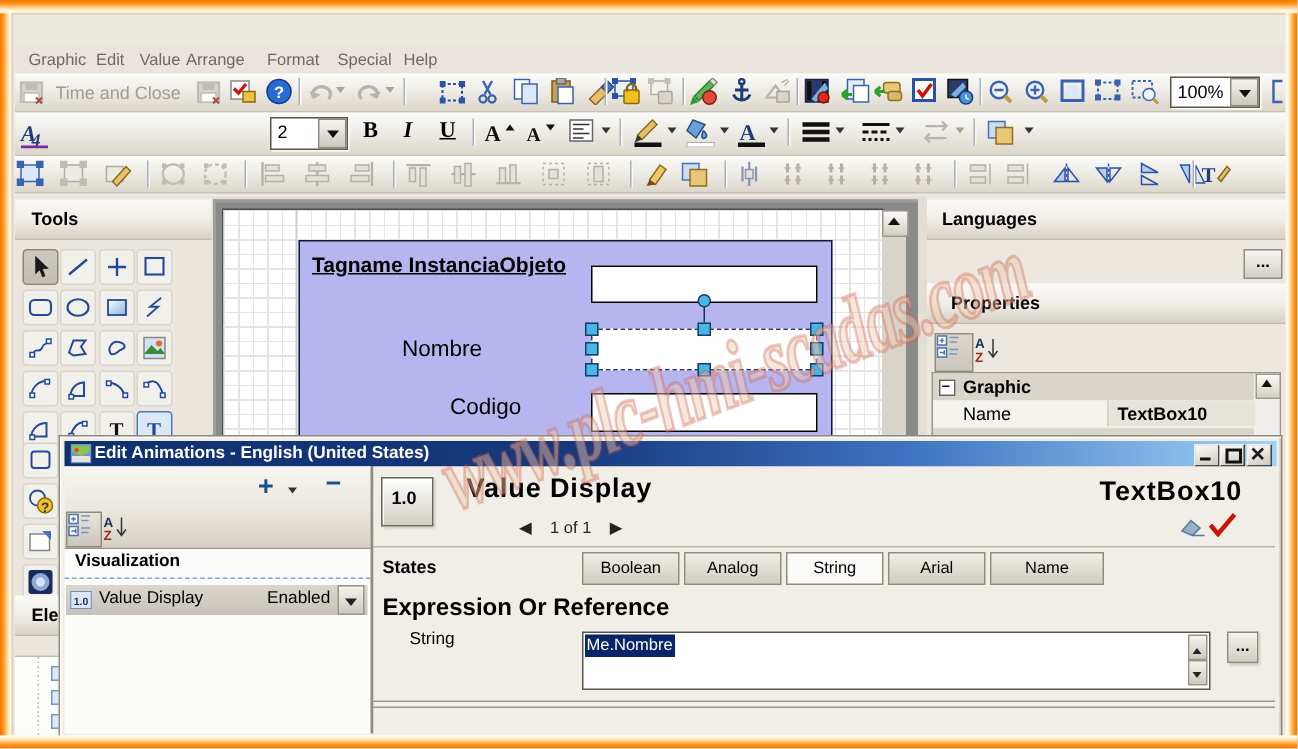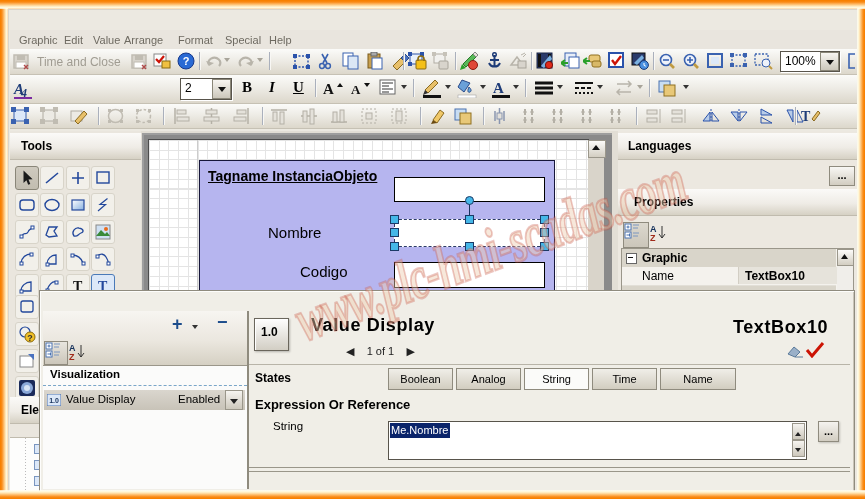--- a/index.html
+++ b/index.html
@@ -652,20 +652,40 @@
 <div class="abs" style="left:215px;top:0px;width:16px;height:240px;background:#f0eeea;">
   <div class="scrollbtn" style="top:0;width:15px;height:15px;"><svg width="13" height="13" viewBox="0 0 13 13" style="">
                   <path d="M6.5 3 L10 8 H3 Z" fill="#111"></path>
                 </svg></div>
 </div>
 </div>
 </div>
 </div>
 </div>
 <div id="dlg">
+<div id="dlgtitle">
+<svg width="14" height="13" viewBox="0 0 14 13" style="position:absolute;left:4px;top:2px;">
+          <rect x="0" y="0" width="14" height="13" fill="#6a9ad0"></rect>
+          <path d="M1 1 h12 v4 l-6 3 l-6 -3 z" fill="#8ac24a"></path>
+          <rect x="1" y="8" width="12" height="4" fill="#e8e4da"></rect>
+          <circle cx="4" cy="4" r="1.5" fill="#e04838"></circle>
+        </svg>
+<span class="dtext">Edit Animations - English (United States)</span>
+<div class="dcapbtn" style="left:753px;">
+          <div class="glyph-min" style="left:3px;top:8px;width:7px;"></div>
+        </div>
+<div class="dcapbtn" style="left:770px;">
+          <div class="glyph-max" style="left:3px;top:2px;width:7px;height:6px;"></div>
+        </div>
+<div class="dcapbtn" style="left:788px;">
+          <svg width="13" height="11" viewBox="0 0 13 11" style="position:absolute;left:0;top:0;">
+            <path d="M3 2 L10 9 M10 2 L3 9" stroke="#1a1a1a" stroke-width="1.8"></path>
+          </svg>
+        </div>
+</div>
 <div id="dlgleft">
 <div id="dlglefthead"></div>
 <div class="abs" style="left:129px;top:3px;font-size:18px;font-weight:bold;color:#1d4d8c;">+</div>
 <div class="caret" style="left:149px;top:14px;"></div>
 <div class="abs" style="left:174px;top:1px;font-size:18px;font-weight:bold;color:#1d4d8c;">−</div>
 <div class="abs" style="left:1px;top:30px;width:22px;height:22px;background:linear-gradient(#e8e5de,#cbc6ba);border:1px solid #8f8b7e;"><svg width="16" height="16" viewBox="0 0 16 16" style="">
             <rect x="1" y="1" width="6" height="6" fill="#fff" stroke="#4a72b0"></rect>
             <path d="M2.5 4 h3 M4 2.5 v3" stroke="#4a72b0"></path>
             <rect x="1" y="9" width="6" height="6" fill="#fff" stroke="#4a72b0"></rect>
             <path d="M2.5 12 h3 M5.5 10.5 v3" stroke="#4a72b0"></path>
@@ -703,23 +723,23 @@
           <path d="M9 13 h8" stroke="#5a7a9a"></path>
         </svg>
 <svg width="20" height="16" viewBox="0 0 20 16" style="position:absolute;left:556px;top:31px;">
           <path d="M2 8 l5 6 L18 1" stroke="#cc1404" stroke-width="3" fill="none"></path>
         </svg>
 <div class="abs" style="left:0;top:53px;width:601px;height:1px;background:#b8b4a8;"></div>
 <div class="abs" style="left:6px;top:60px;font-size:12px;font-weight:bold;">States</div>
 <div class="tab" style="left:139px;width:65px;top:57px;">Boolean</div>
 <div class="tab" style="left:207px;width:65px;top:57px;">Analog</div>
 <div class="tab tabsel" style="left:275px;width:65px;top:57px;">String</div>
-<div class="tab" style="left:343px;width:65px;top:57px;">Time</div>
+<div class="tab" style="left:343px;width:65px;top:57px;">Arial</div>
 <div class="tab" style="left:411px;width:76px;top:57px;">Name</div>
-<div class="abs" style="left:6px;top:86px;font-size:13px;font-weight:bold;">Expression Or Reference</div>
+<div class="abs" style="left:6px;top:86px;font-size:16px;font-weight:bold;">Expression Or Reference</div>
 <div class="abs" style="left:24px;top:109px;font-size:11.5px;">String</div>
 <div class="abs" style="left:139px;top:110px;width:419px;height:39px;background:#fff;border:1px solid #58544b;box-sizing:border-box;">
 <span class="abs" style="left:1px;top:1px;font-size:11px;background:#0a246a;color:#fff;padding:1px 2px 2px 1px;">Me.Nombre</span>
 <div class="abs" style="right:1px;top:1px;width:13px;height:17px;background:linear-gradient(#f6f4f0,#cdc8bc);border:1px solid #9a968a;box-sizing:border-box;">
 <div class="abs" style="left:2px;top:5px;width:0;height:0;border:3px solid transparent;border-bottom:4px solid #222;"></div>
           </div>
 <div class="abs" style="right:1px;top:18px;width:13px;height:17px;background:linear-gradient(#f6f4f0,#cdc8bc);border:1px solid #9a968a;box-sizing:border-box;">
 <div class="abs" style="left:2px;top:7px;width:0;height:0;border:3px solid transparent;border-top:4px solid #222;"></div>
           </div>
 </div>

